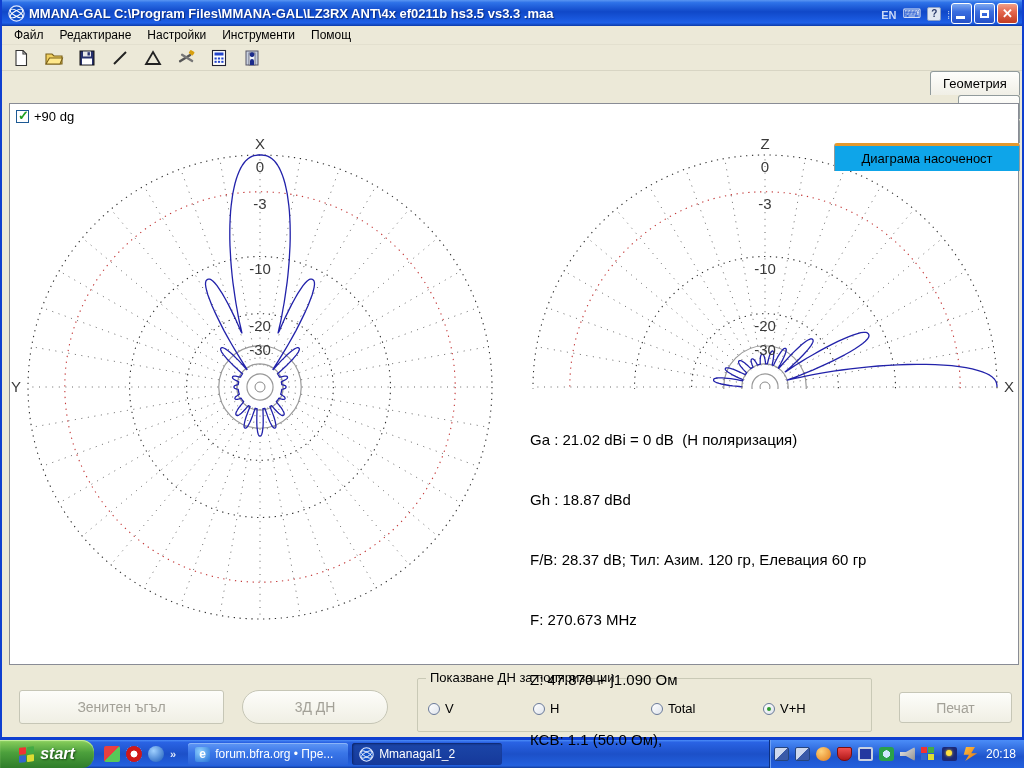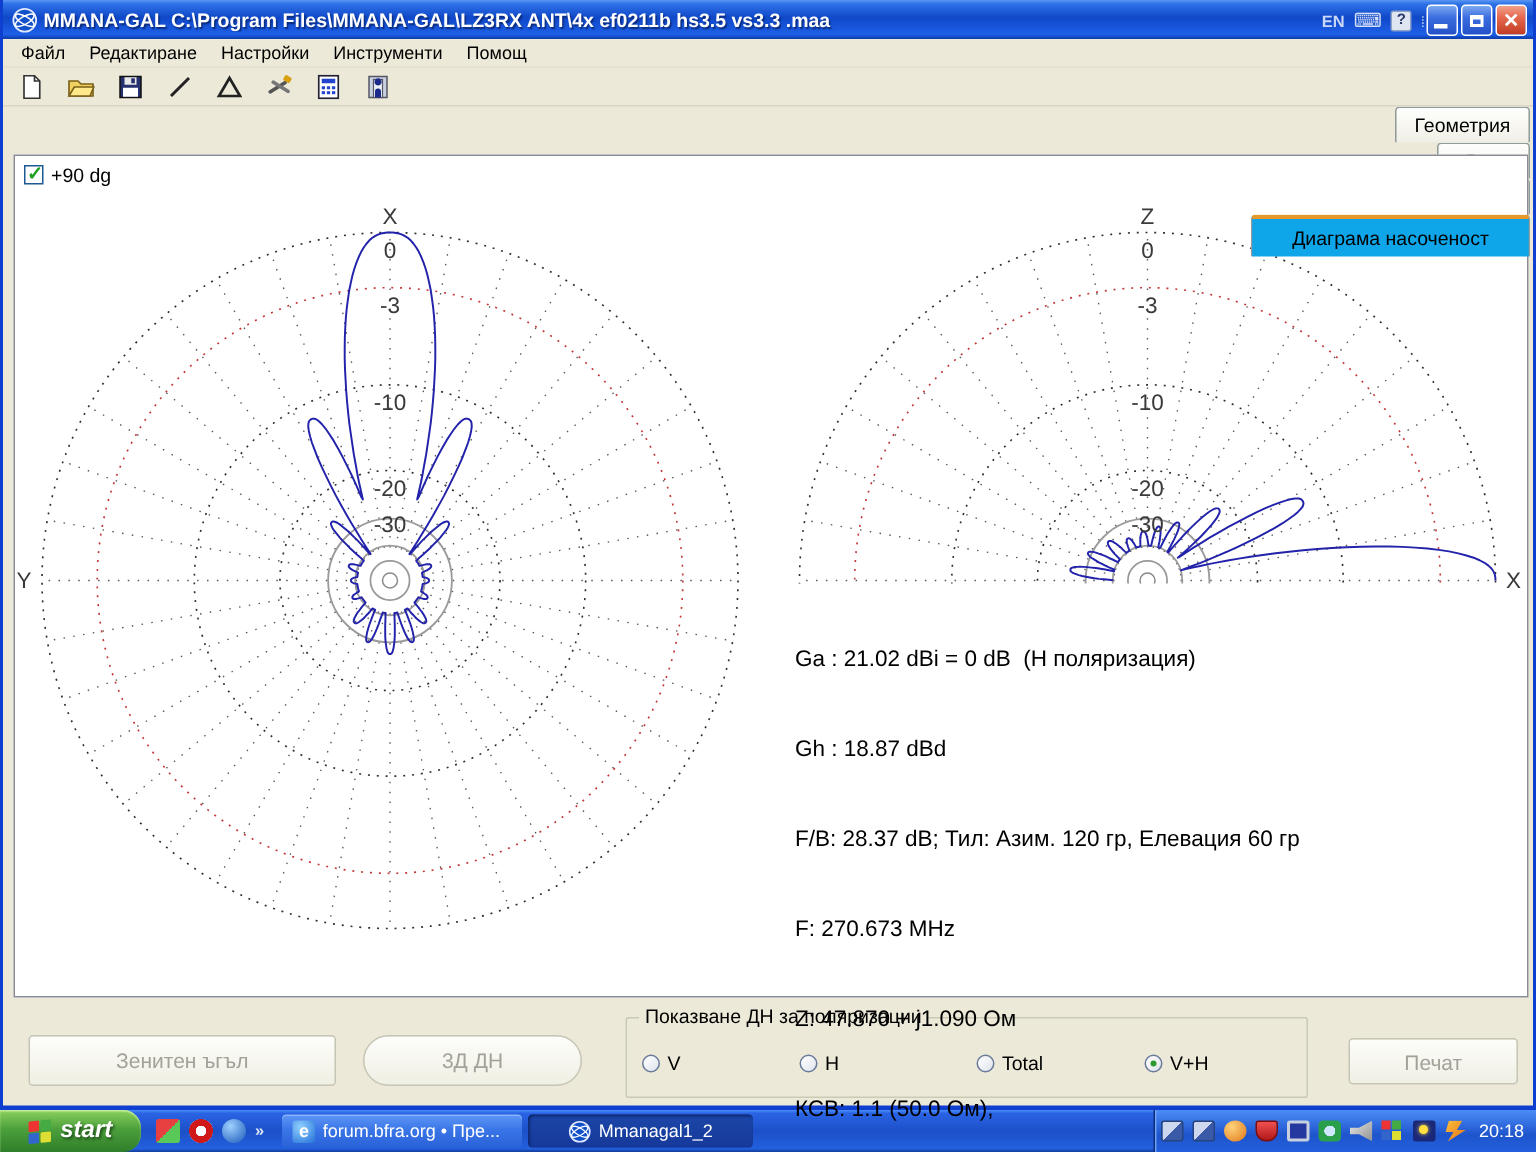--- a/index.html
+++ b/index.html
@@ -68,21 +68,21 @@
               border-radius:0 12px 12px 0; display:flex; align-items:center; justify-content:center; gap:5px;
               box-shadow:inset 0 1px 1px #c8f0a0; }
   .startbtn .flag { width:16px; height:15px; display:grid; grid-template-columns:7px 7px; grid-template-rows:7px 7px; gap:1px; transform:skewY(-6deg); }
   .startbtn .flag i { border-radius:1px; }
   .startbtn .label { color:#fff; font-size:16px; font-style:italic; font-weight:bold; text-shadow:1px 1px 2px #1c4a16; }
   .qlaunch { display:flex; align-items:center; gap:6px; padding:0 8px 0 10px; }
   .qicon { width:16px; height:16px; border-radius:2px; }
   .chev { color:#dfe8fa; font-size:11px; font-weight:bold; }
   .taskitem { height:22px; border-radius:3px; margin-left:4px; display:flex; align-items:center; gap:5px; padding:0 7px;
               font-size:12px; color:#fff; background:linear-gradient(180deg,#5f97f5,#3a76e8 45%,#2a62d8); box-shadow:inset 0 1px 0 #8ab4f8; }
-  .taskitem.active { background:linear-gradient(180deg,#1b46a8,#16399a); box-shadow:inset 1px 1px 2px #0c2468;justify-content:center; }
+  .taskitem.active { background:linear-gradient(180deg,#1b46a8,#16399a); box-shadow:inset 1px 1px 2px #0c2468; }
   .taskitem .ticon { width:15px; height:15px; border-radius:2px; flex:0 0 auto; }
   .tray { margin-left:auto; height:28px; display:flex; align-items:center; gap:6px; padding:0 8px 0 4px;
           background:linear-gradient(180deg,#4b8df8,#1e54cc 60%,#2360de); border-left:1px solid #0d2f7e; box-shadow:inset 1px 0 0 #6ea0f4; }
   .tricon { width:15px; height:14px; border-radius:2px; }
   .clock { color:#fff; font-size:12px; margin-left:2px; }
 
   
   .i-net { background:linear-gradient(135deg,#cdd8ee 50%,#3a5aa8 50%); border:1px solid #26457e; }
   .i-ball { background:radial-gradient(circle at 35% 30%,#ffd27a,#e07818); border-radius:50%; }
   .i-shield { background:linear-gradient(180deg,#f05050,#b01818); border-radius:2px 2px 7px 7px; border:1px solid #7c0e0e; }

